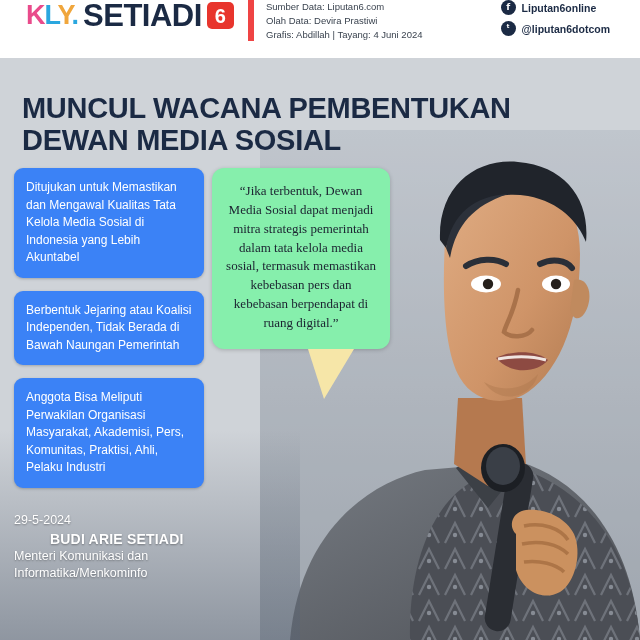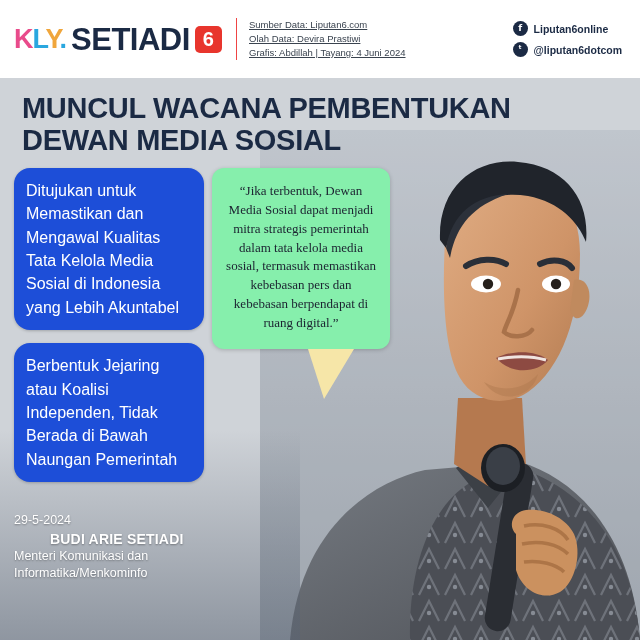--- a/index.html
+++ b/index.html
@@ -19,26 +19,26 @@
     height: 640px;
     background: #cfd3d8;
     overflow: hidden;
   }
 
   
   .header {
     position: absolute;
     left: 0; top: 0;
     width: 640px;
-    height: 78px;
+    height: 58px;
     background: #ffffff;
     display: flex;
-    align-items: center;
+    align-items: flex-start;
     box-sizing: border-box;
-    padding: 0 14px;
+    padding: 0 26px;
     z-index: 6;
   }
   .logo {
     display: flex;
     align-items: center;
     gap: 5px;
     width: 222px;
     flex: 0 0 222px;
   }
   .logo-kly {
@@ -65,26 +65,25 @@
     color: #fff;
     font-size: 20px;
     font-weight: bold;
     display: flex;
     align-items: center;
     justify-content: center;
     line-height: 1;
   }
   .credits {
     flex: 1 1 auto;
-    border-left: 1px solid #ef4444;
+    border-left: 6px solid #ef4444;
     padding-left: 12px;
     font-size: 9.5px;
     color: #3a434f;
     line-height: 1.45;
-    text-decoration: underline;
   }
   .socials {
     flex: 0 0 auto;
     display: flex;
     flex-direction: column;
     gap: 6px;
     padding-right: 4px;
   }
   .social-row {
     display: flex;
@@ -139,25 +138,25 @@
 
   
   .cards {
     position: absolute;
     left: 14px;
     top: 168px;
     width: 190px;
     z-index: 4;
   }
   .card {
-    background: #1d4ed8;
+    background: #3b82f6;
     color: #ffffff;
-    border-radius: 16px;
+    border-radius: 9px;
     padding: 11px 12px;
-    font-size: 16px;
+    font-size: 12px;
     line-height: 1.46;
     margin-bottom: 13px;
     box-shadow: 0 1px 3px rgba(0,0,0,0.22);
   }
 
   
   .bubble {
     position: absolute;
     left: 212px;
     top: 168px;
@@ -326,20 +325,21 @@
     </div>
   </div>
 
   <div class="headline-band">
     <div class="headline">MUNCUL WACANA PEMBENTUKAN DEWAN MEDIA SOSIAL</div>
   </div>
 
   <div class="cards">
     <div class="card">Ditujukan untuk Memastikan dan Mengawal Kualitas Tata Kelola Media Sosial di Indonesia yang Lebih Akuntabel</div>
     <div class="card">Berbentuk Jejaring atau Koalisi Independen, Tidak Berada di Bawah Naungan Pemerintah</div>
+    <div class="card">Anggota Bisa Meliputi Perwakilan Organisasi Masyarakat, Akademisi, Pers, Komunitas, Praktisi, Ahli, Pelaku Industri</div>
   </div>
 
   <div class="bubble">
     <div class="bubble-text">“Jika terbentuk, Dewan Media Sosial dapat menjadi mitra strategis pemerintah dalam tata kelola media sosial, termasuk memastikan kebebasan pers dan kebebasan berpendapat di ruang digital.”</div>
     <div class="bubble-tail"></div>
   </div>
 
   <div class="footer">
     <div class="footer-date">29-5-2024</div>
     <div class="footer-name">BUDI ARIE SETIADI</div>

